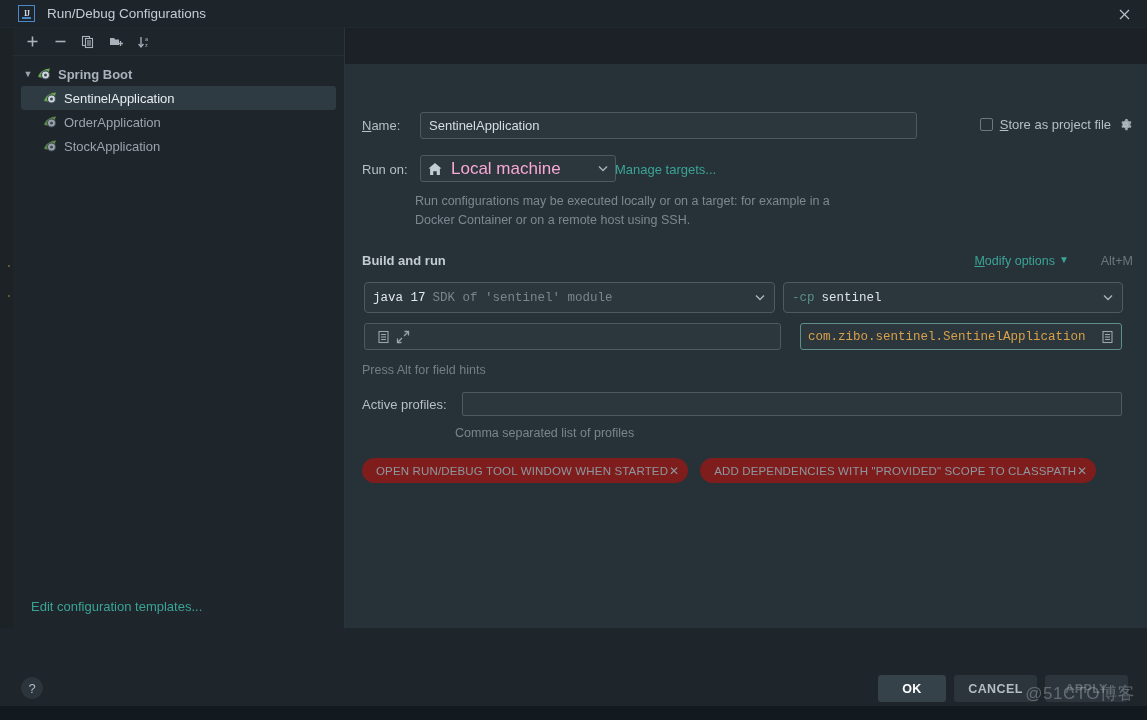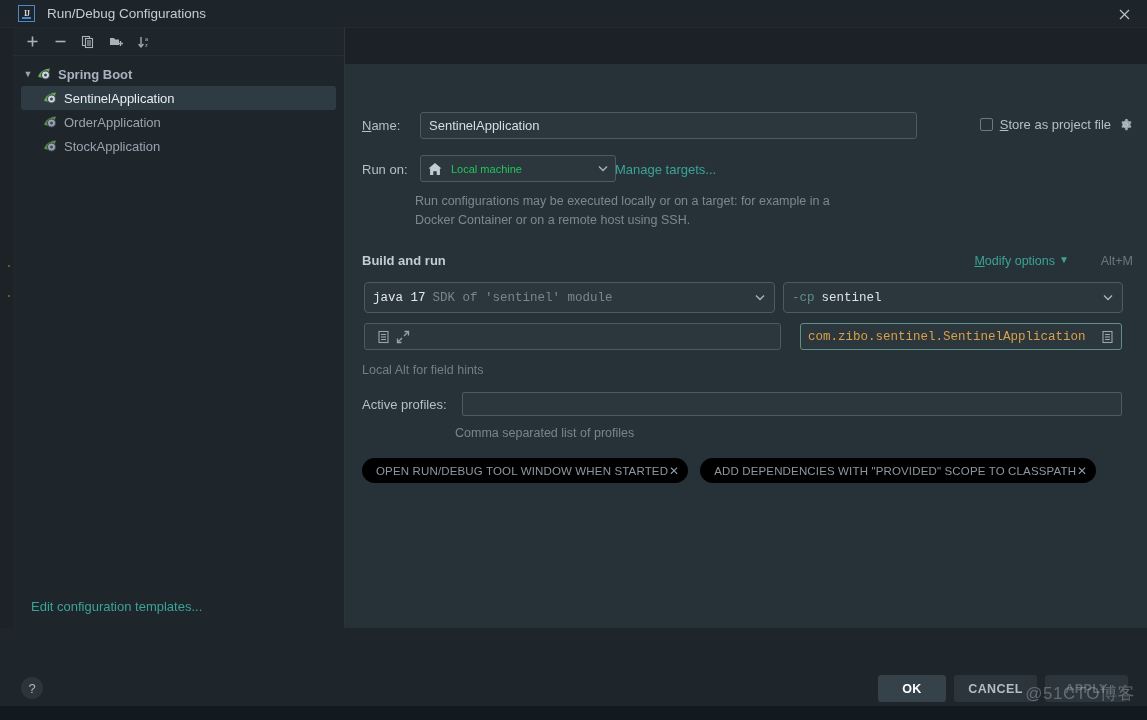--- a/index.html
+++ b/index.html
@@ -190,21 +190,21 @@
     position: absolute; left: 75px; top: 91px;
     width: 196px; height: 27px;
     background: #2b363d;
     border: 1px solid #4c5a63;
     border-radius: 3px;
     display: flex; align-items: center;
     padding: 0 6px;
     cursor: pointer;
   }
   .home-icon { width: 16px; height: 16px; margin-right: 8px; }
-  .combo-text { font-size: 11px; color: #22c55e; flex: 1; }
+  .combo-text { font-size: 17px; color: #f9a8d4; flex: 1; }
   .caret {
     width: 12px; height: 12px;
     color: #aab3bc;
     display: flex; align-items: center; justify-content: center;
   }
   .manage-link {
     position: absolute; left: 270px; top: 98px;
     font-size: 13px; color: #3ba396; cursor: pointer;
   }
 
@@ -315,21 +315,21 @@
     font-size: 12.5px; color: #7b848d;
   }
 
   
   .chips {
     position: absolute; left: 17px; top: 394px;
     display: flex; gap: 12px;
   }
   .chip {
     height: 25px;
-    background: #000000;
+    background: #7f1d1d;
     border-radius: 13px;
     display: flex; align-items: center;
     padding: 0 9px 0 14px;
     cursor: pointer;
   }
   .chip-text {
     font-size: 11.5px;
     color: #8d979f;
     letter-spacing: .15px;
     white-space: nowrap;
@@ -578,21 +578,21 @@
           <svg width="13" height="14" viewBox="0 0 13 14" fill="none" stroke="currentColor" stroke-width="1.1">
             <rect x="2" y="1.5" width="9" height="11"></rect>
             <line x1="4" y1="4.5" x2="9" y2="4.5"></line>
               <line x1="4" y1="7" x2="9" y2="7"></line>
               <line x1="4" y1="9.5" x2="9" y2="9.5"></line>
           </svg>
         </span>
       </div>
     </div>
 
-    <span class="alt-hint">Local Alt for field hints</span>
+    <span class="alt-hint">Press Alt for field hints</span>
 
     <span class="field-label profiles-label">Active profiles:</span>
     <input class="profiles-input" value="" style="">
     <span class="profiles-hint">Comma separated list of profiles</span>
 
     <div class="chips">
       <div class="chip">
         <span class="chip-text">OPEN RUN/DEBUG TOOL WINDOW WHEN STARTED</span>
         <span class="chip-x">✕</span>
       </div>

